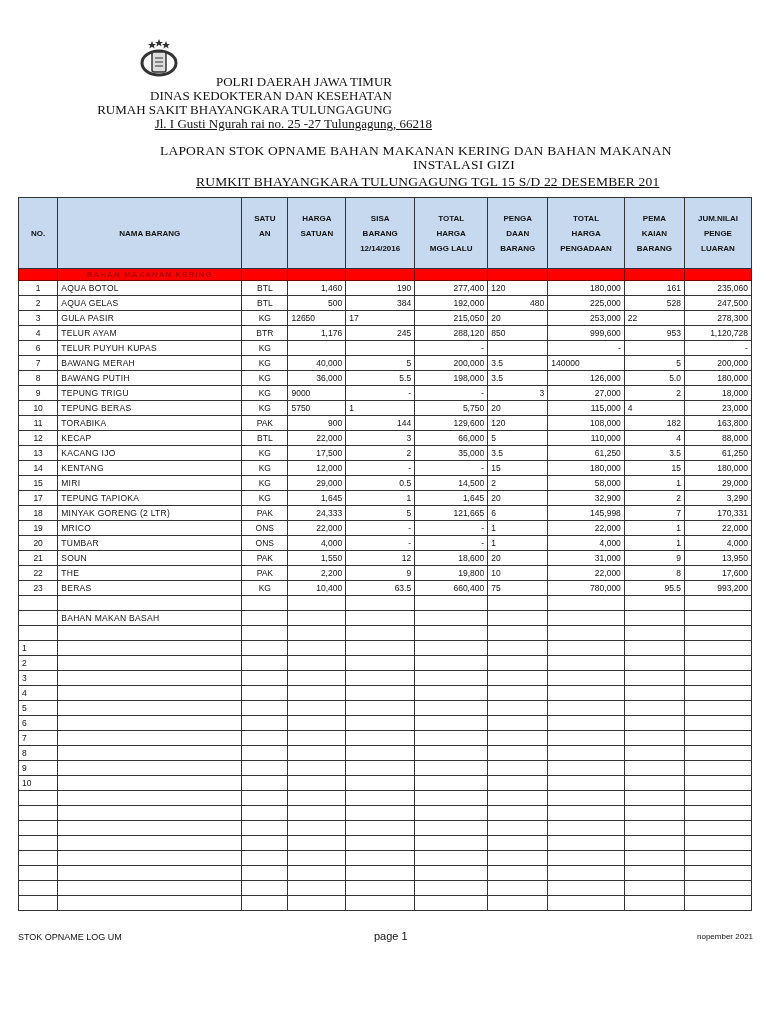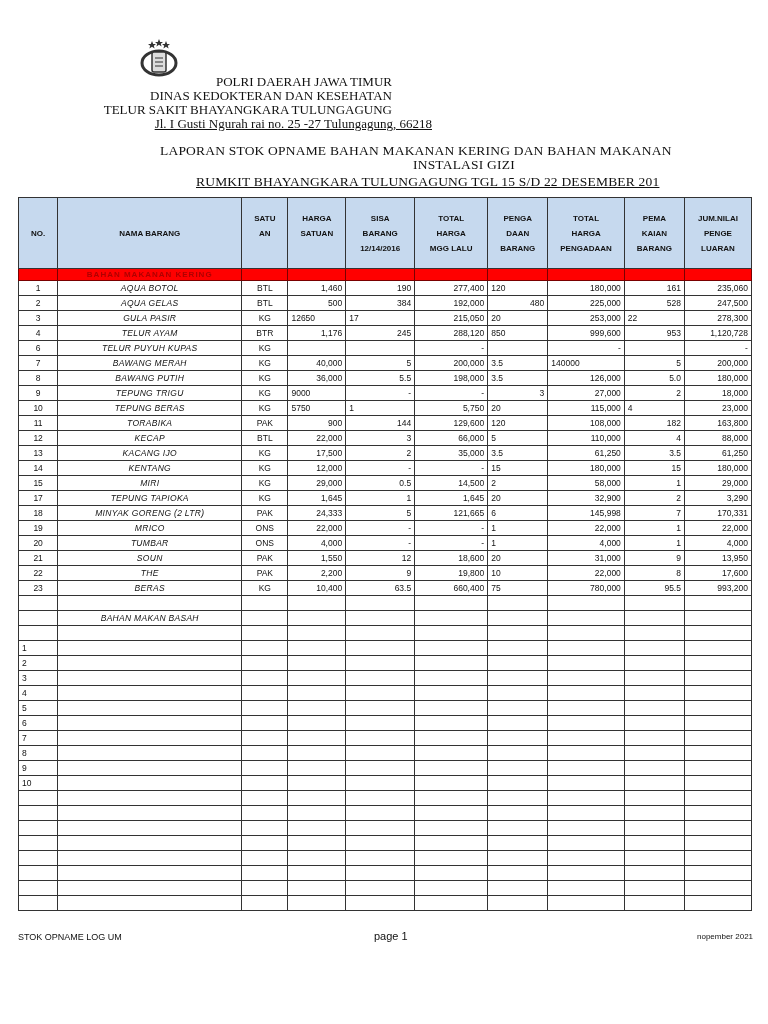--- a/index.html
+++ b/index.html
@@ -12,21 +12,21 @@
 
   table.grid { position: absolute; left: 18px; top: 197px; border-collapse: collapse; table-layout: fixed; }
   table.grid td, table.grid th { border: 1px solid #333; padding: 0 3px; font-size: 8.5px; height: 14px; line-height: 14px; white-space: nowrap; overflow: hidden; }
   table.grid th { background: #c6d9ee; font-weight: bold; font-size: 8px; text-align: center; line-height: 15px; height: 46px; padding: 12px; }
   table.grid th .h { display: block; }
   tr.section-red td { background: #ff0000; height: 11px; line-height: 11px; border-color: #7a0000; }
   tr.section-red td.sec-label { color: #b00000; font-weight: bold; font-size: 8px; letter-spacing: 1px; text-align: center; }
   td.c { text-align: center; }
   td.r { text-align: right; }
   td.l { text-align: left; }
-  td.name { text-align: center; padding-left: 2px; letter-spacing: 0.3px; font-style: italic; }
+  td.name { text-align: left; padding-left: 2px; letter-spacing: 0.3px; }
 
   .footer { position: absolute; top: 932px; font-size: 9px; }
   .footer.left { left: 18px; }
   .footer.center { left: 374px; font-size: 11px; top: 930px; }
   .footer.right { left: 697px; font-size: 8px; }
 </style>
 </head>
 <body>
 
 <svg class="logo" viewBox="0 0 42 40">
@@ -35,21 +35,21 @@
   <polygon points="28,3 29.2,6 32,6 29.8,7.8 30.6,10.5 28,8.8 25.4,10.5 26.2,7.8 24,6 26.8,6" fill="#333"></polygon>
   <ellipse cx="21" cy="25" rx="17" ry="12" fill="none" stroke="#333" stroke-width="3"></ellipse>
   <rect x="14" y="14" width="14" height="20" rx="2" fill="#ddd" stroke="#333" stroke-width="1.5"></rect>
   <line x1="17" y1="20" x2="25" y2="20" stroke="#333" stroke-width="1"></line>
   <line x1="17" y1="24" x2="25" y2="24" stroke="#333" stroke-width="1"></line>
   <line x1="17" y1="28" x2="25" y2="28" stroke="#333" stroke-width="1"></line>
 </svg>
 
 <div class="org-line" style="top:74px;">POLRI DAERAH JAWA TIMUR</div>
 <div class="org-line" style="top:88px;">DINAS KEDOKTERAN DAN KESEHATAN</div>
-<div class="org-line" style="top:102px;">TELUR SAKIT BHAYANGKARA TULUNGAGUNG</div>
+<div class="org-line" style="top:102px;">RUMAH SAKIT BHAYANGKARA TULUNGAGUNG</div>
 <div class="org-line addr" style="top:116px;">Jl. I Gusti Ngurah rai no. 25 -27 Tulungagung, 66218</div>
 
 <div class="title-line" style="left:160px; top:143px;">LAPORAN STOK OPNAME BAHAN MAKANAN KERING DAN BAHAN MAKANAN</div>
 <div class="title-line" style="left:413px; top:157px;">INSTALASI GIZI</div>
 <div class="title-line title-underline" style="left:196px; top:174px;">RUMKIT BHAYANGKARA TULUNGAGUNG TGL 15 S/D 22 DESEMBER 201</div>
 
 <table class="grid">
   <colgroup>
     <col style="width:30px">
       <col style="width:184px">

